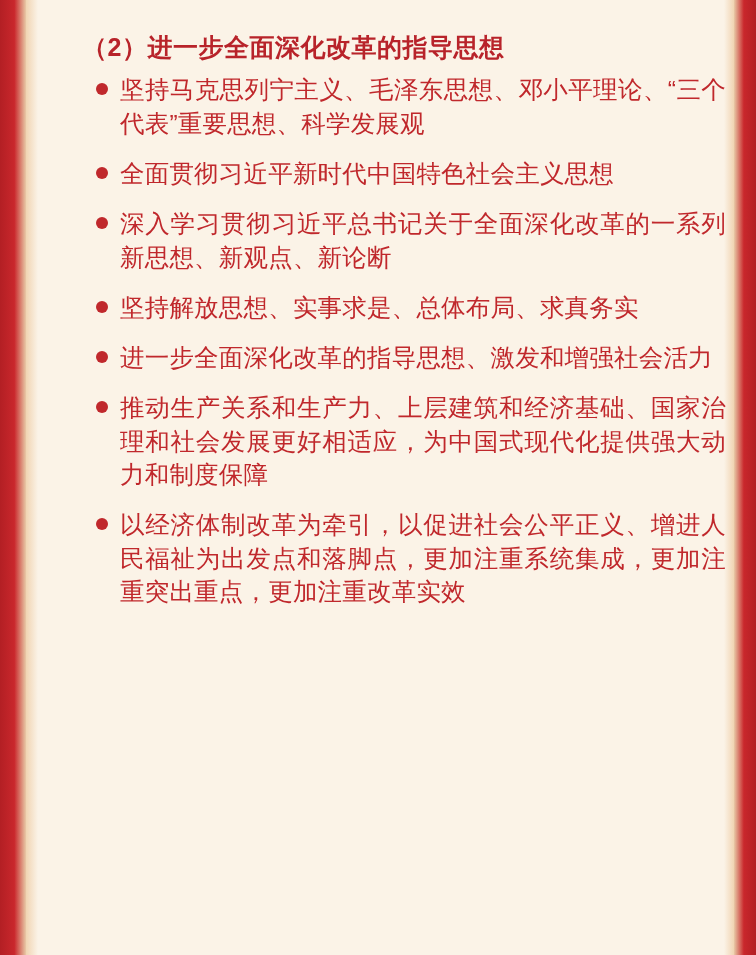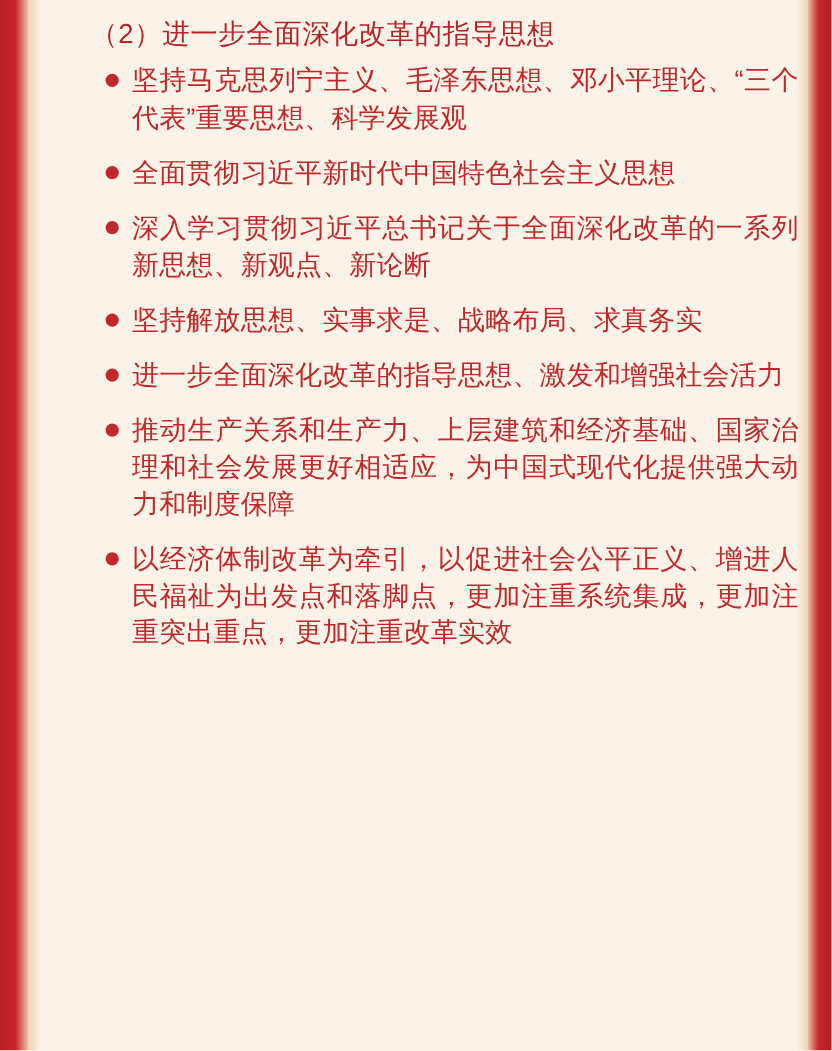--- a/index.html
+++ b/index.html
@@ -61,25 +61,25 @@
     left: 46px;
     top: 0;
     width: 690px;
     height: 955px;
     padding: 8px 0 0 0;
     box-sizing: border-box;
   }
 
   .section-title {
     font-size: 25px;
-    font-weight: normal;
+    font-weight: bold;
     color: #b8232a;
     letter-spacing: 0.5px;
     line-height: 1.25;
-    margin: 8px 0 10px 36px;
+    margin: 24px 0 10px 36px;
     white-space: nowrap;
   }
 
   .bullet-list {
     list-style: none;
     margin: 0;
     padding: 0 10px 0 74px;
   }
   .bullet-item {
     position: relative;
@@ -127,21 +127,21 @@
       <li class="bullet-item">
         <span class="dot"></span>
         <span class="bullet-text">全面贯彻习近平新时代中国特色社会主义思想</span>
       </li>
       <li class="bullet-item">
         <span class="dot"></span>
         <span class="bullet-text">深入学习贯彻习近平总书记关于全面深化改革的一系列新思想、新观点、新论断</span>
       </li>
       <li class="bullet-item">
         <span class="dot"></span>
-        <span class="bullet-text">坚持解放思想、实事求是、战略布局、求真务实</span>
+        <span class="bullet-text">坚持解放思想、实事求是、总体布局、求真务实</span>
       </li>
       <li class="bullet-item">
         <span class="dot"></span>
         <span class="bullet-text">进一步全面深化改革的指导思想、激发和增强社会活力</span>
       </li>
       <li class="bullet-item">
         <span class="dot"></span>
         <span class="bullet-text">推动生产关系和生产力、上层建筑和经济基础、国家治理和社会发展更好相适应，为中国式现代化提供强大动力和制度保障</span>
       </li>
       <li class="bullet-item">

